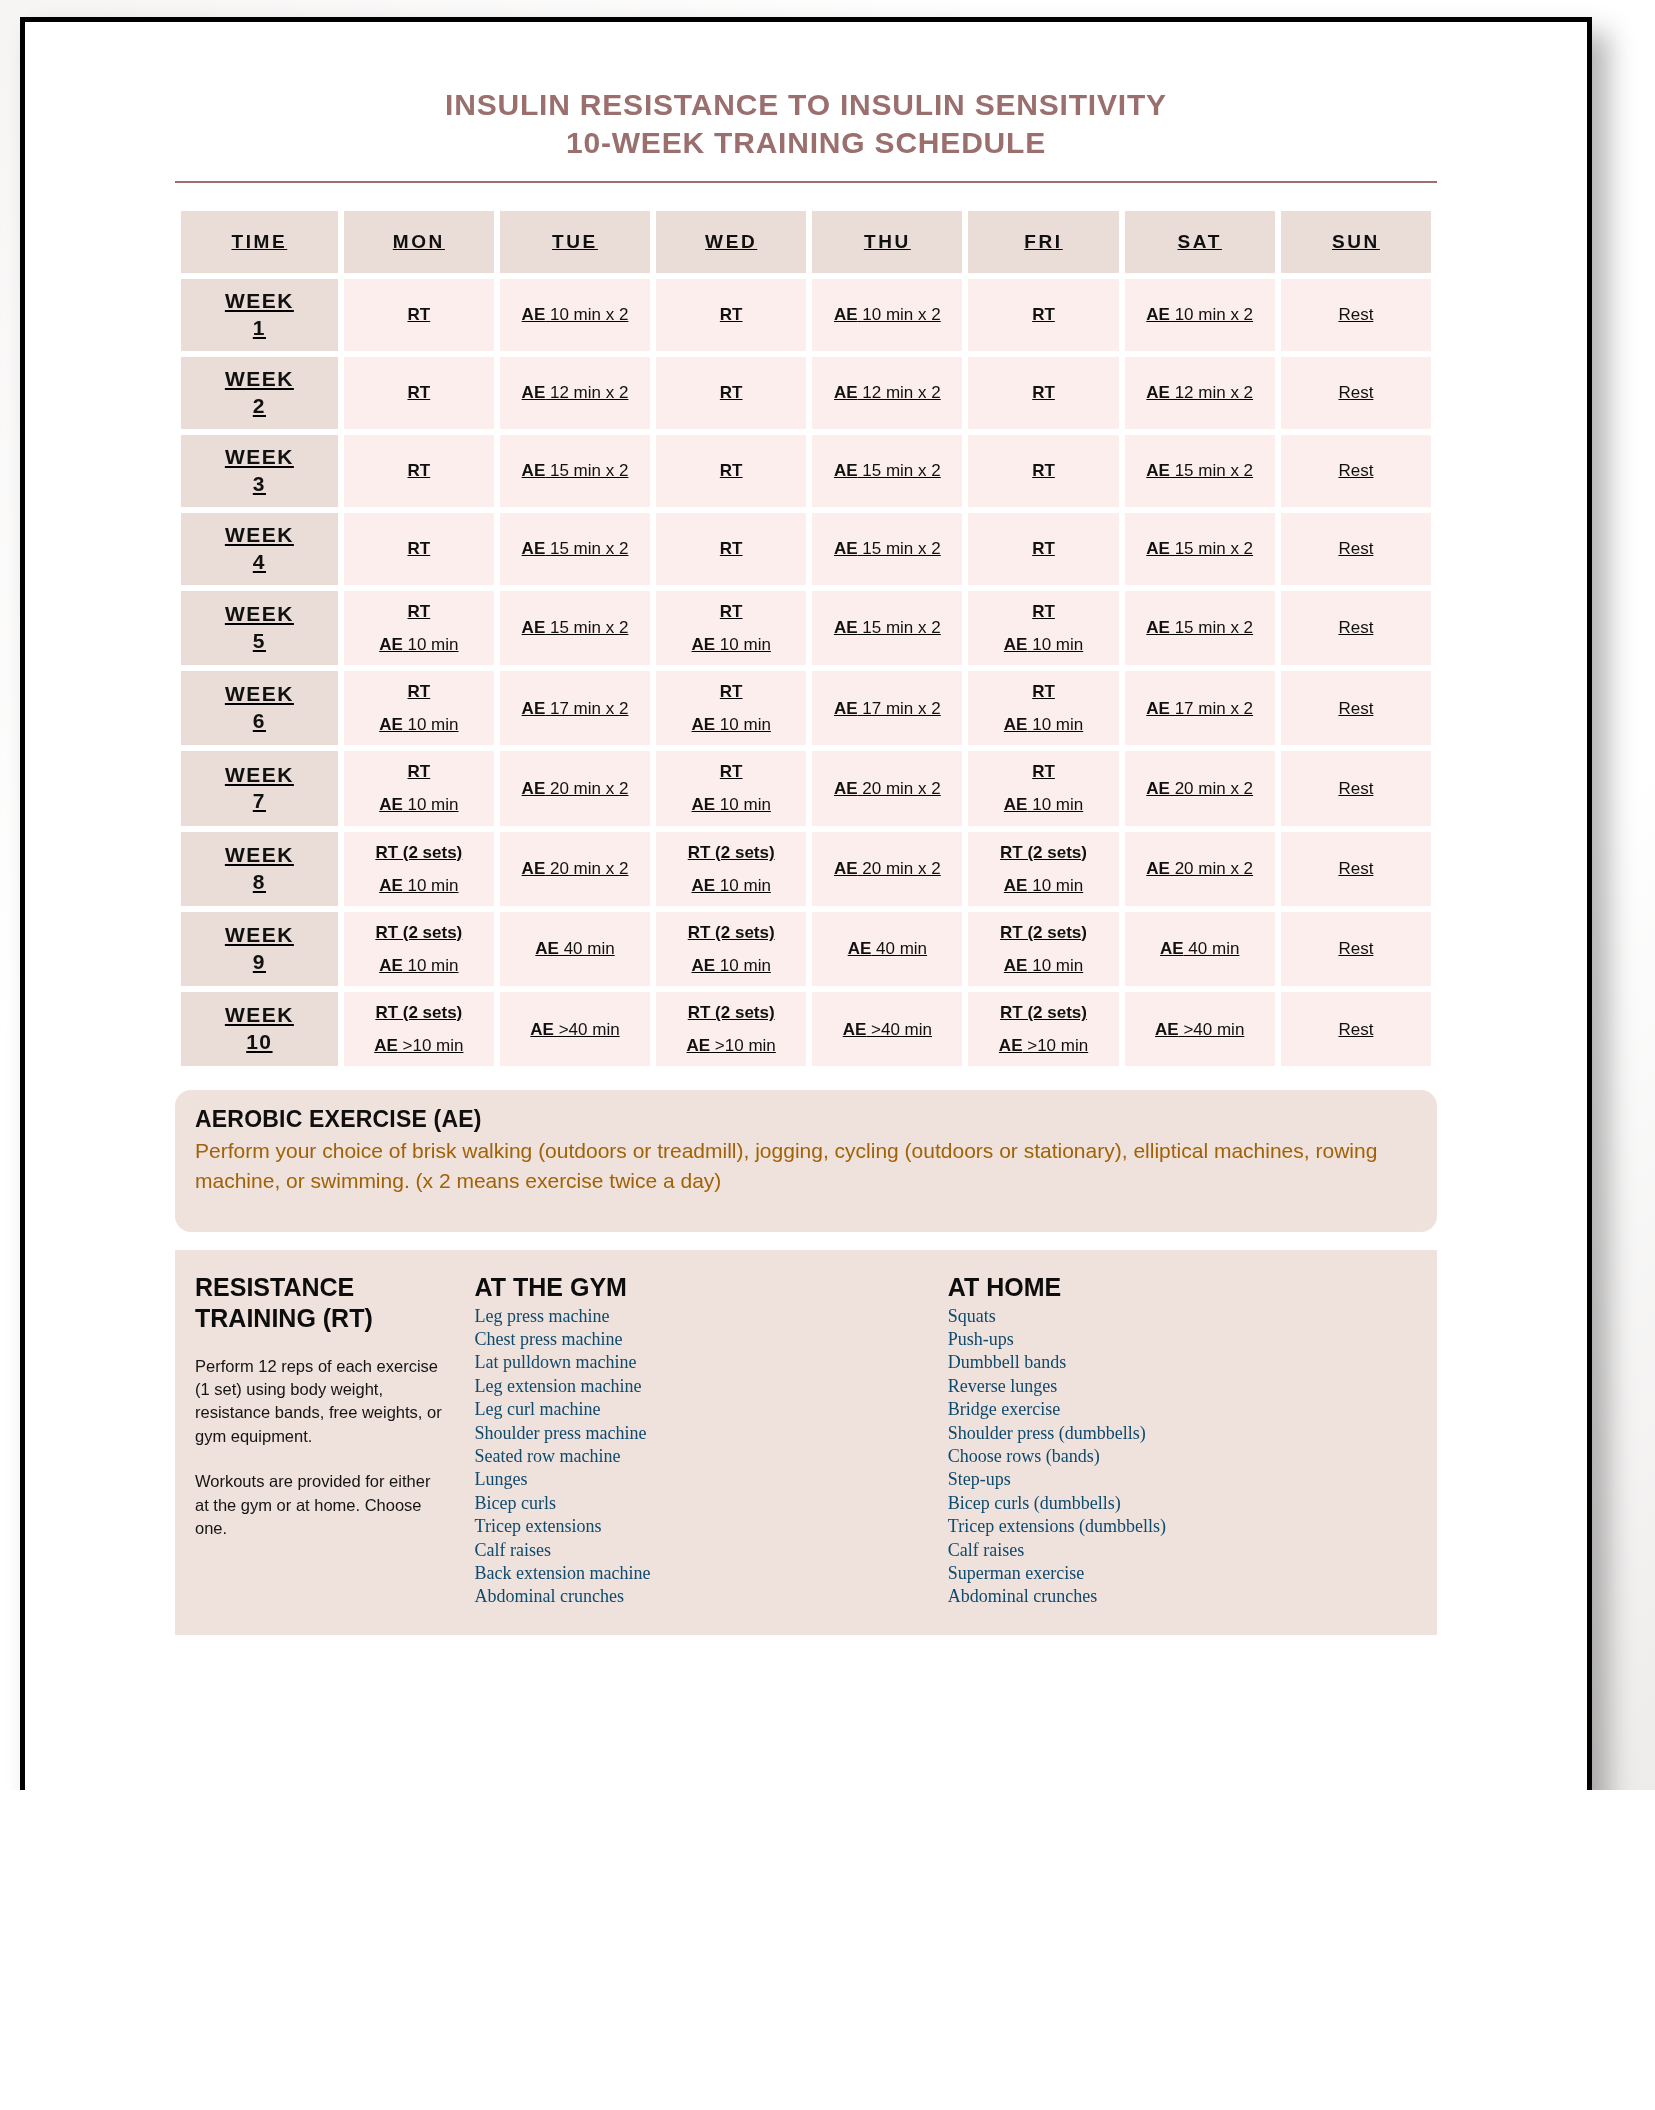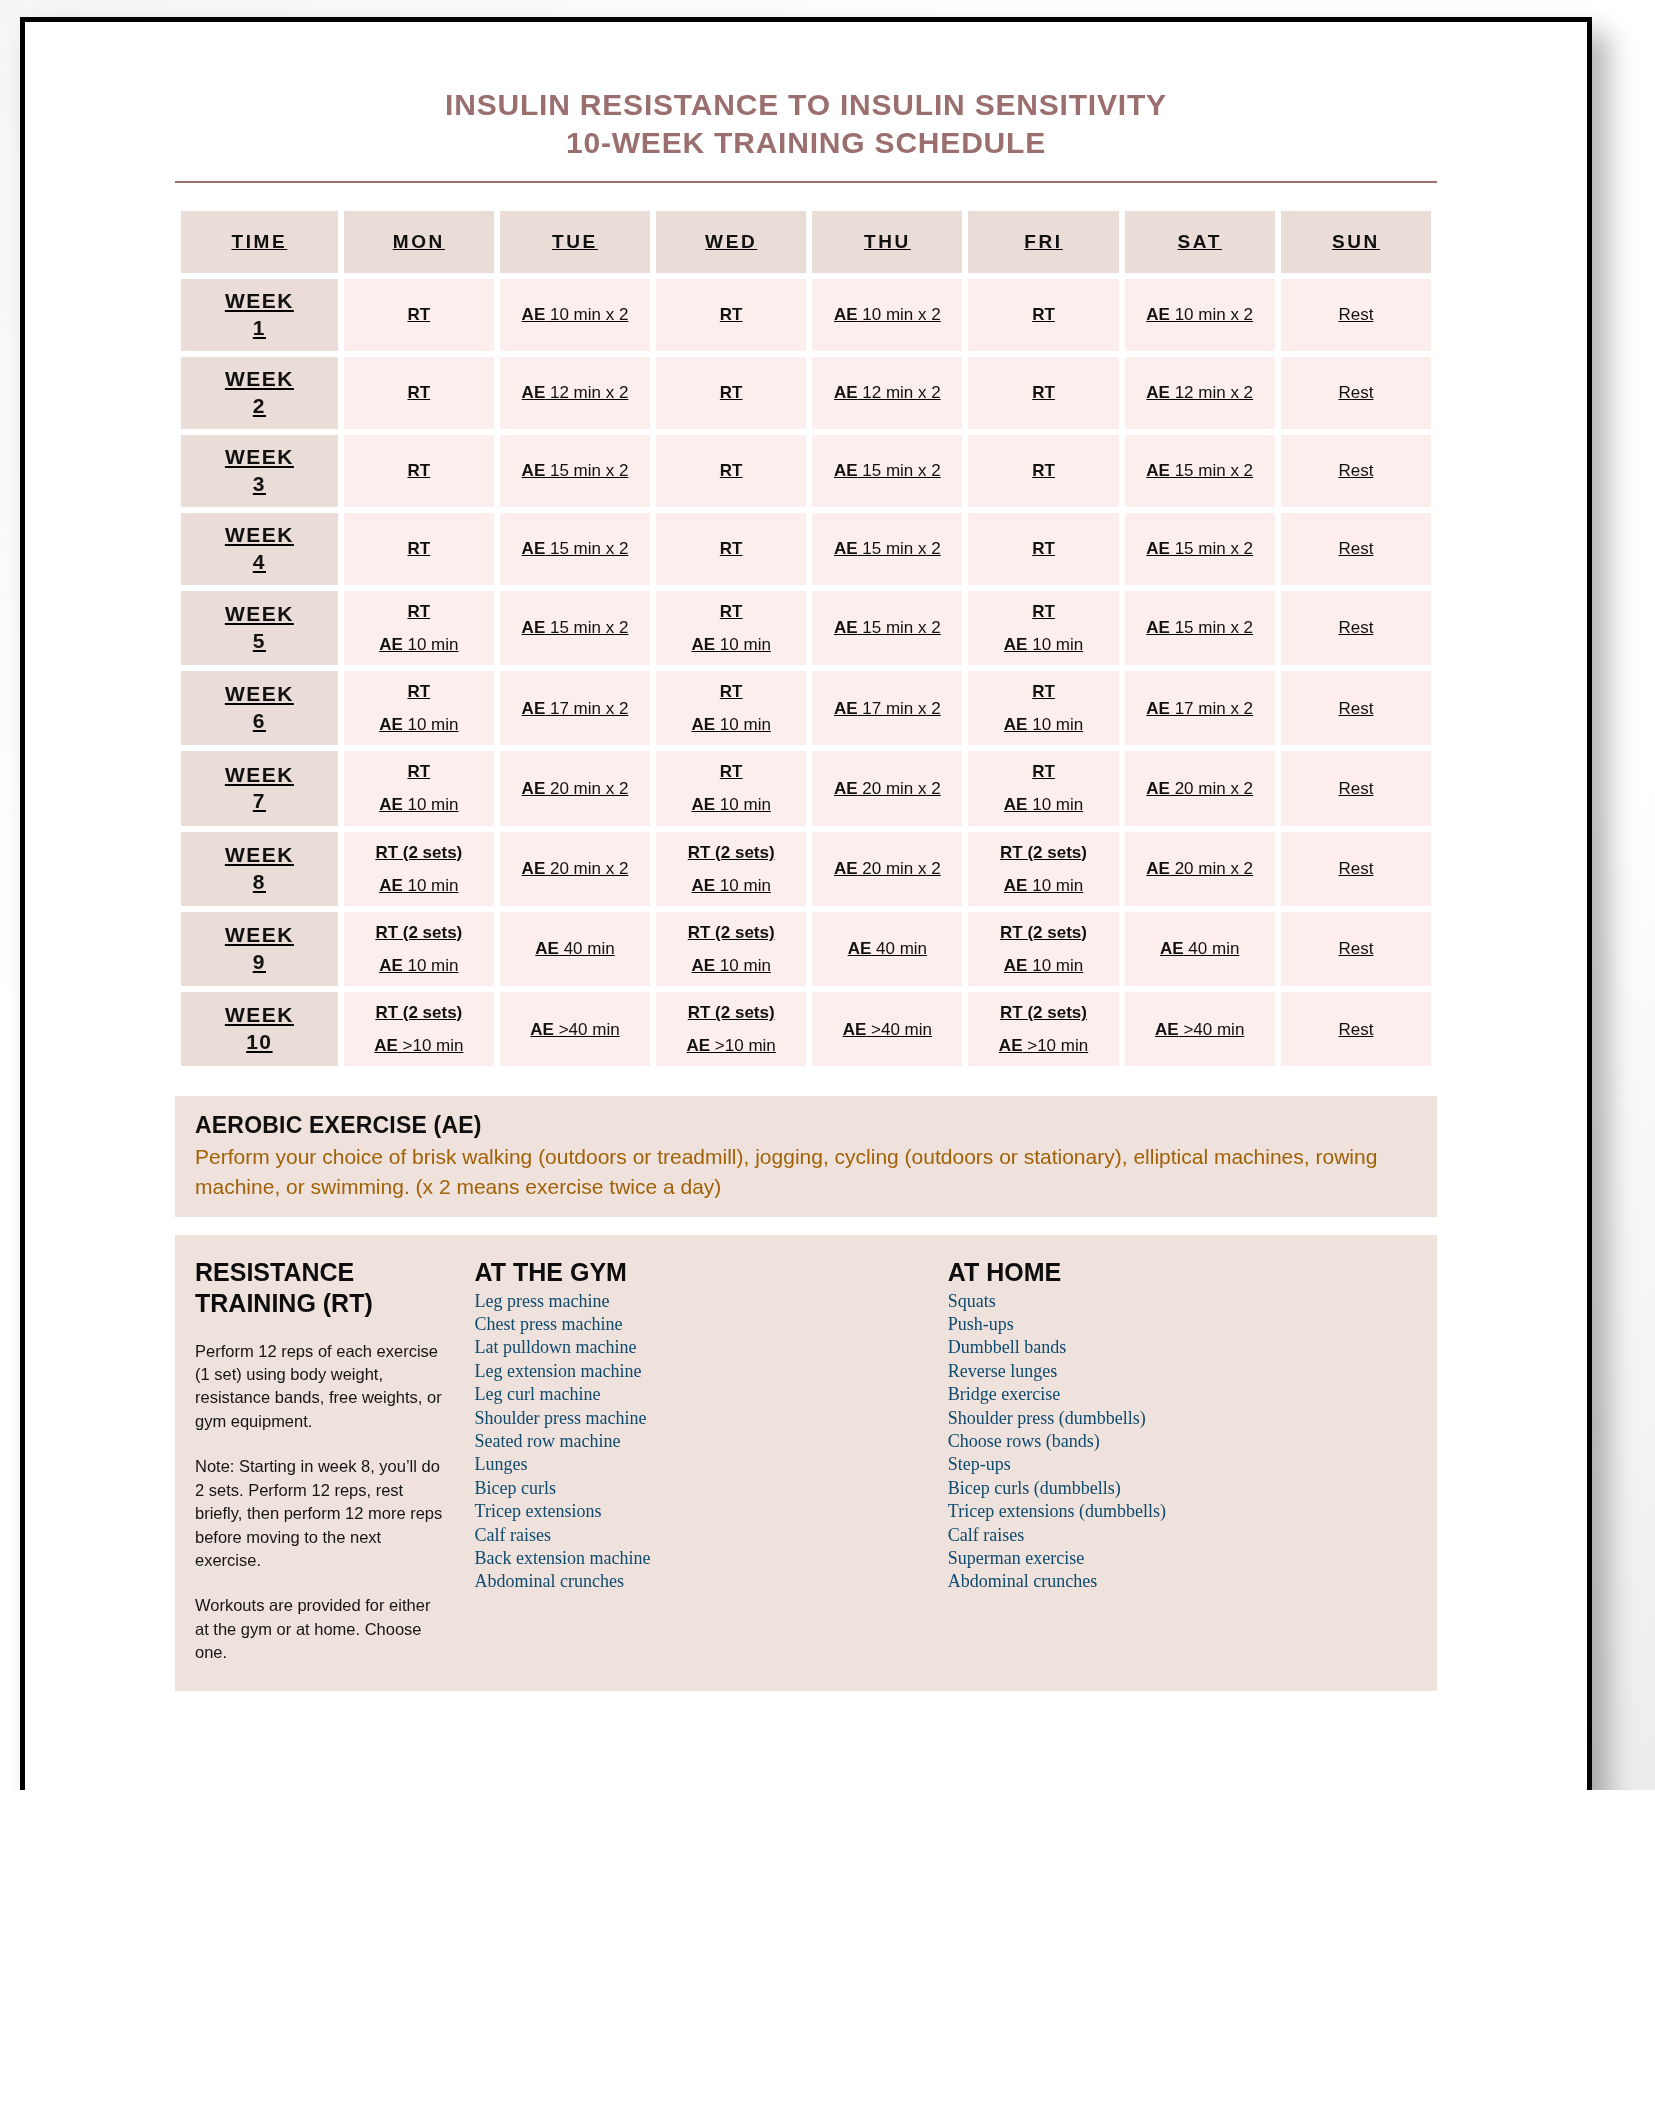--- a/index.html
+++ b/index.html
@@ -95,24 +95,25 @@
     line-height: 1.28;
   }
   .sched td.week .wk-num { display: block; }
 
   .cellline { display: block; white-space: nowrap; }
   .cellline b { font-weight: bold; }
   .cellline span { font-weight: normal; }
 
   
   .ae-box {
-    margin: 24px auto 0 auto;
+    margin: 18px auto 0 auto;
     width: 1262px;
     background: #efe1dc;
-    padding: 16px 20px 15px 20px;
+    padding: 16px 20px 36px 20px;
+    border-radius: 16px;
   }
   .ae-title {
     font-weight: bold;
     font-size: 23px;
     color: #0f0f0f;
     letter-spacing: 0.2px;
     margin-bottom: 3px;
   }
   .ae-body {
     font-size: 21px;
@@ -493,21 +494,20 @@
       </div>
 
       <div class="bottom-box">
 
         <div class="col-rt">
           <div class="panel-head rt-head">
             <div>RESISTANCE</div>
             <div>TRAINING (RT)</div>
           </div>
           <div class="rt-para">Perform 12 reps of each exercise (1 set) using body weight, resistance bands, free weights, or gym equipment.</div>
-          <div class="rt-para second">Note: Starting in week 8, you’ll do 2 sets. Perform 12 reps, rest briefly, then perform 12 more reps before moving to the next exercise.</div>
           <div class="rt-para third">Workouts are provided for either at the gym or at home. Choose one.</div>
         </div>
 
         <div class="col-gym">
           <div class="panel-head">AT THE GYM</div>
           <ul class="ex-list" id="gym-list">
               <li>Leg press machine</li>
               <li>Chest press machine</li>
               <li>Lat pulldown machine</li>
               <li>Leg extension machine</li>

